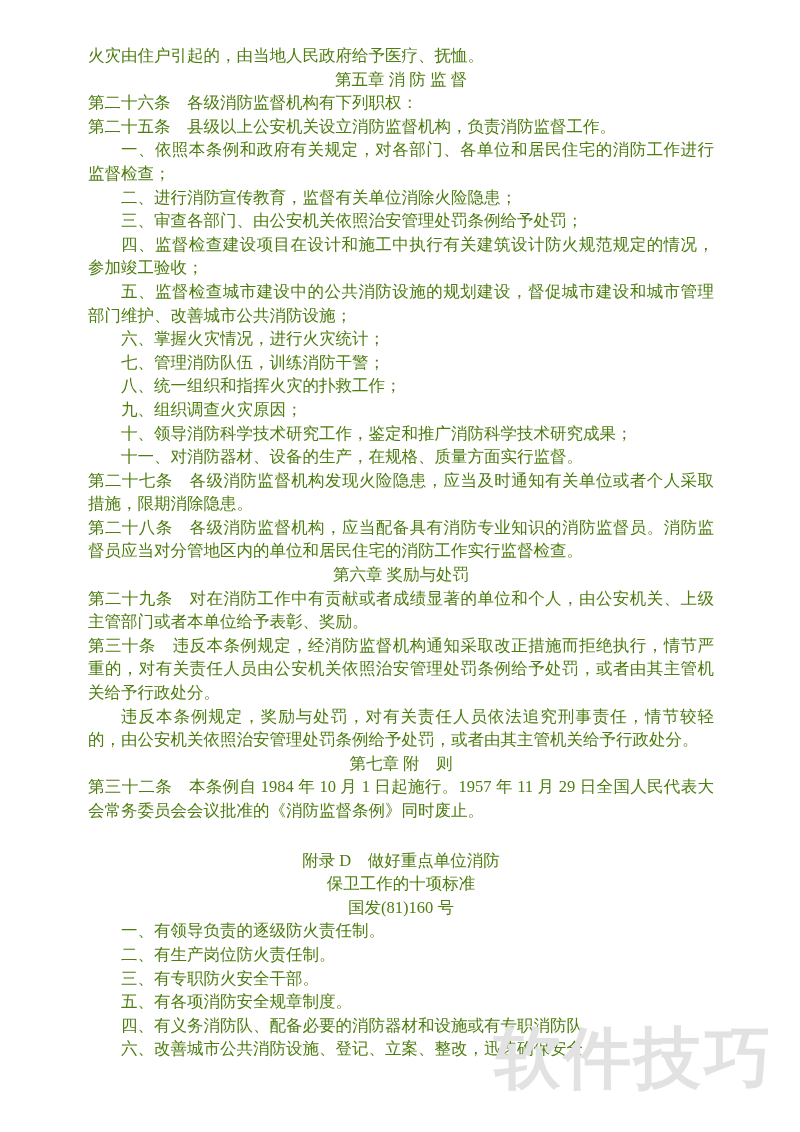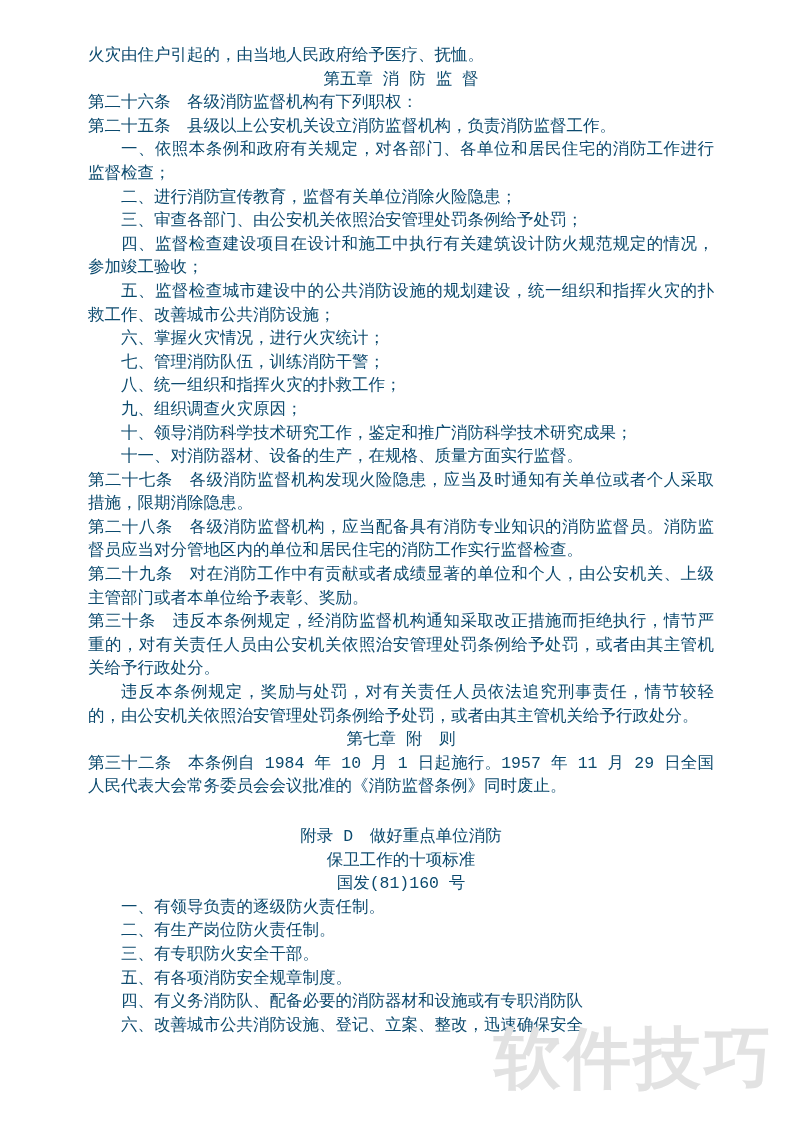--- a/index.html
+++ b/index.html
@@ -14,23 +14,22 @@
     overflow: hidden;
     font-family: "Liberation Serif", "DejaVu Serif", serif;
   }
   .doc {
     position: absolute;
     left: 88px;
     top: 44px;
     width: 626px;
     font-size: 16.5px;
     line-height: 23.6px;
-    color: #0c4a6e;
+    color: #4d7c0f;
     text-align: justify;
-    font-family: Liberation Mono, monospace;
   }
   .doc p {
     margin: 0;
     padding: 0;
   }
   .p-text { text-align: justify; }
   .p-item { text-indent: 2em; text-align: justify; }
   .p-heading { text-align: center; }
   .p-gap { margin-top: 26px !important; text-align: center; }
   .watermark {
@@ -51,29 +50,30 @@
 
 <div class="doc">
     <p class="p-text">火灾由住户引起的，由当地人民政府给予医疗、抚恤。</p>
     <p class="p-heading">第五章 消 防 监 督</p>
     <p class="p-text">第二十六条　各级消防监督机构有下列职权：</p>
     <p class="p-text">第二十五条　县级以上公安机关设立消防监督机构，负责消防监督工作。</p>
     <p class="p-item">一、依照本条例和政府有关规定，对各部门、各单位和居民住宅的消防工作进行监督检查；</p>
     <p class="p-item">二、进行消防宣传教育，监督有关单位消除火险隐患；</p>
     <p class="p-item">三、审查各部门、由公安机关依照治安管理处罚条例给予处罚；</p>
     <p class="p-item">四、监督检查建设项目在设计和施工中执行有关建筑设计防火规范规定的情况，参加竣工验收；</p>
-    <p class="p-item">五、监督检查城市建设中的公共消防设施的规划建设，统一组织和指挥火灾的扑救工作、改善城市公共消防设施；</p>
+    <p class="p-item">五、监督检查城市建设中的公共消防设施的规划建设，督促城市建设和城市管理部门维护、改善城市公共消防设施；</p>
     <p class="p-item">六、掌握火灾情况，进行火灾统计；</p>
     <p class="p-item">七、管理消防队伍，训练消防干警；</p>
     <p class="p-item">八、统一组织和指挥火灾的扑救工作；</p>
     <p class="p-item">九、组织调查火灾原因；</p>
     <p class="p-item">十、领导消防科学技术研究工作，鉴定和推广消防科学技术研究成果；</p>
     <p class="p-item">十一、对消防器材、设备的生产，在规格、质量方面实行监督。</p>
     <p class="p-text">第二十七条　各级消防监督机构发现火险隐患，应当及时通知有关单位或者个人采取措施，限期消除隐患。</p>
     <p class="p-text">第二十八条　各级消防监督机构，应当配备具有消防专业知识的消防监督员。消防监督员应当对分管地区内的单位和居民住宅的消防工作实行监督检查。</p>
+    <p class="p-heading">第六章 奖励与处罚</p>
     <p class="p-text">第二十九条　对在消防工作中有贡献或者成绩显著的单位和个人，由公安机关、上级主管部门或者本单位给予表彰、奖励。</p>
     <p class="p-text">第三十条　违反本条例规定，经消防监督机构通知采取改正措施而拒绝执行，情节严重的，对有关责任人员由公安机关依照治安管理处罚条例给予处罚，或者由其主管机关给予行政处分。</p>
     <p class="p-item">违反本条例规定，奖励与处罚，对有关责任人员依法追究刑事责任，情节较轻的，由公安机关依照治安管理处罚条例给予处罚，或者由其主管机关给予行政处分。</p>
     <p class="p-heading">第七章 附　则</p>
     <p class="p-text">第三十二条　本条例自 1984 年 10 月 1 日起施行。1957 年 11 月 29 日全国人民代表大会常务委员会会议批准的《消防监督条例》同时废止。</p>
     <p class="p-heading p-gap">附录 D　做好重点单位消防</p>
     <p class="p-heading">保卫工作的十项标准</p>
     <p class="p-heading">国发(81)160 号</p>
     <p class="p-item">一、有领导负责的逐级防火责任制。</p>
     <p class="p-item">二、有生产岗位防火责任制。</p>

